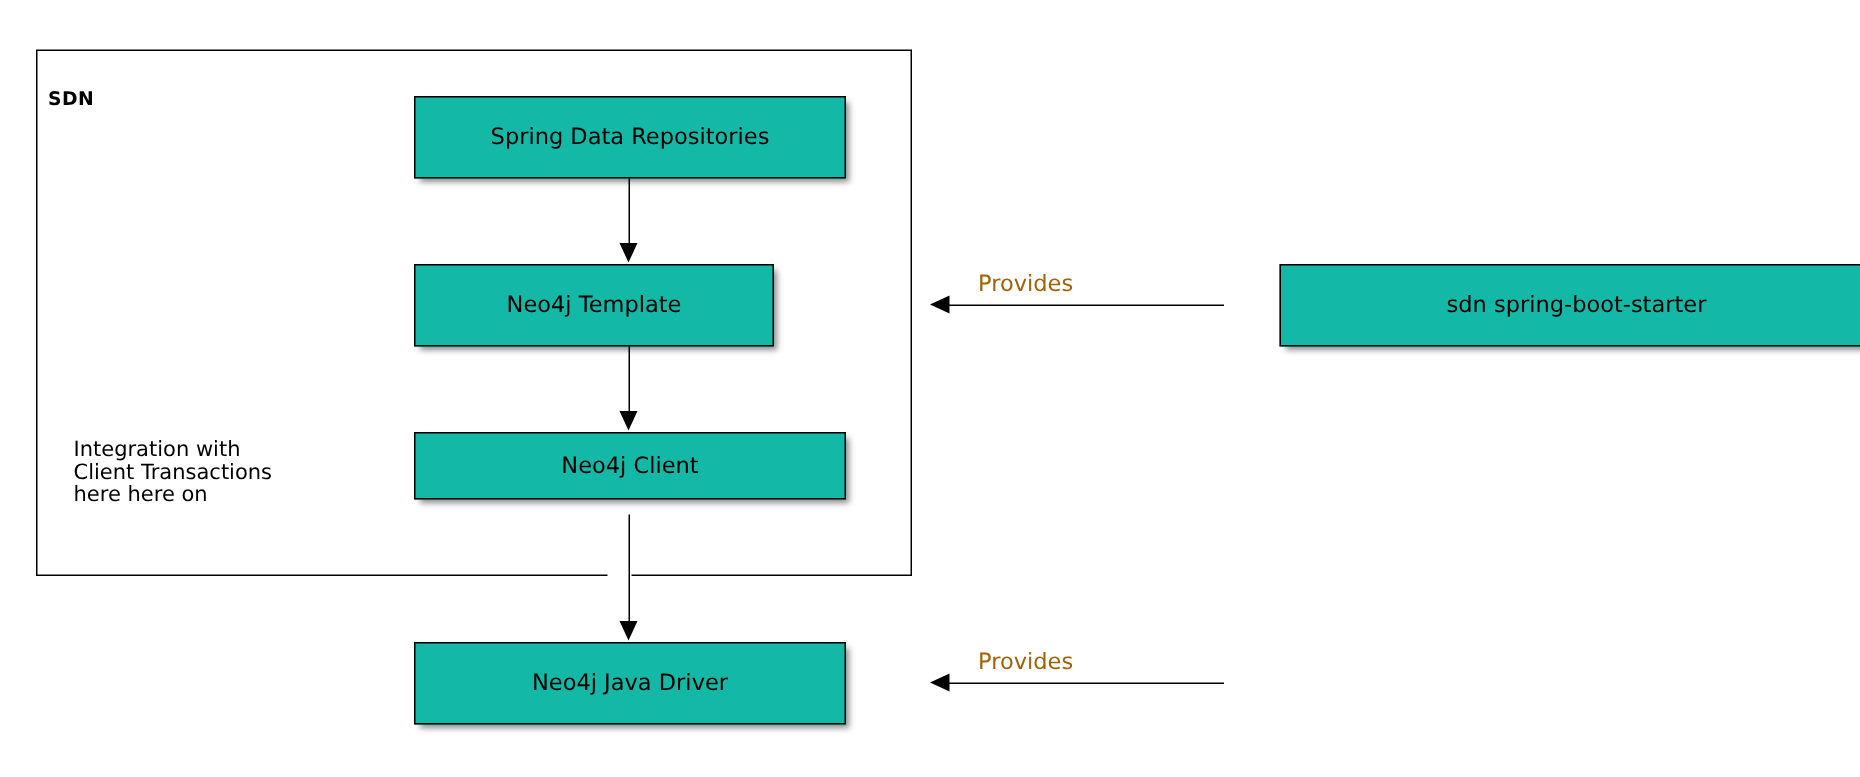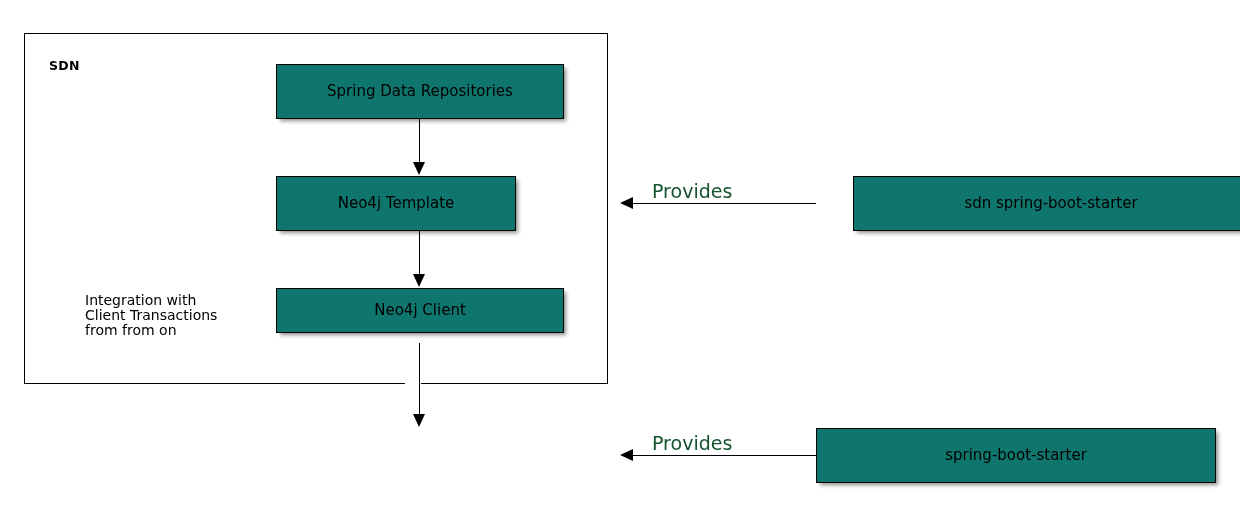--- a/index.html
+++ b/index.html
@@ -38,21 +38,21 @@
   
   .border-gap {
     position: absolute;
     background: #ffffff;
   }
 
   
   .node {
     position: absolute;
     border: 1.5px solid #000000;
-    background: #0f766e;
+    background: #14b8a6;
     box-sizing: border-box;
     display: flex;
     align-items: center;
     justify-content: center;
     box-shadow: 3px 3px 4px -1px rgba(0,0,0,0.45);
   }
   .node-label {
     font-size: 15px;
     color: #000000;
     white-space: nowrap;
@@ -83,70 +83,69 @@
     width: 0;
     height: 0;
     border-top: 6px solid transparent;
     border-bottom: 6px solid transparent;
     border-right: 13px solid #000000;
   }
 
   
   .edge-label {
     position: absolute;
-    font-size: 19px;
-    color: #14532d;
+    font-size: 15px;
+    color: #a16207;
     white-space: nowrap;
   }
   .note-text {
     position: absolute;
     font-size: 14px;
     color: #000000;
     line-height: 15px;
     white-space: nowrap;
-    margin-left: 36px;
   }
 </style>
 </head>
 <body>
 
 <div id="canvas">
 
   <div class="group-box" style="left:24px; top:33px; width:584px; height:351px;"></div>
 
-  <div class="group-label" style="left:49px; top:58px;">SDN</div>
+  <div class="group-label" style="left:32px; top:58px;">SDN</div>
 
   <div class="border-gap" style="left:405px; top:380px; width:16px; height:8px;"></div>
 
   <div class="note-text" style="left:49px; top:293px;">
     <div>Integration with</div>
     <div>Client Transactions</div>
-    <div>from from on</div>
+    <div>here here on</div>
   </div>
 
   <div class="node" style="left:276px; top:64px; width:288px; height:55px;">
     <span class="node-label">Spring Data Repositories</span>
   </div>
 
   <div class="node" style="left:276px; top:176px; width:240px; height:55px;">
     <span class="node-label">Neo4j Template</span>
   </div>
 
   <div class="node" style="left:276px; top:288px; width:288px; height:45px;">
     <span class="node-label">Neo4j Client</span>
   </div>
 
+  <div class="node" style="left:276px; top:428px; width:288px; height:55px;">
+    <span class="node-label">Neo4j Java Driver</span>
+  </div>
 
   <div class="node" style="left:853px; top:176px; width:396px; height:55px;">
     <span class="node-label">sdn spring-boot-starter</span>
   </div>
 
-  <div class="node" style="left:816px; top:428px; width:400px; height:55px;">
-    <span class="node-label">spring-boot-starter</span>
-  </div>
 
   <div class="vline" style="left:419px; top:119px; height:44px;"></div>
   <div class="arrow-down" style="left:413px; top:162px;"></div>
 
   <div class="vline" style="left:419px; top:231px; height:44px;"></div>
   <div class="arrow-down" style="left:413px; top:274px;"></div>
 
   <div class="vline" style="left:419px; top:343px; height:72px;"></div>
   <div class="arrow-down" style="left:413px; top:414px;"></div>
 

